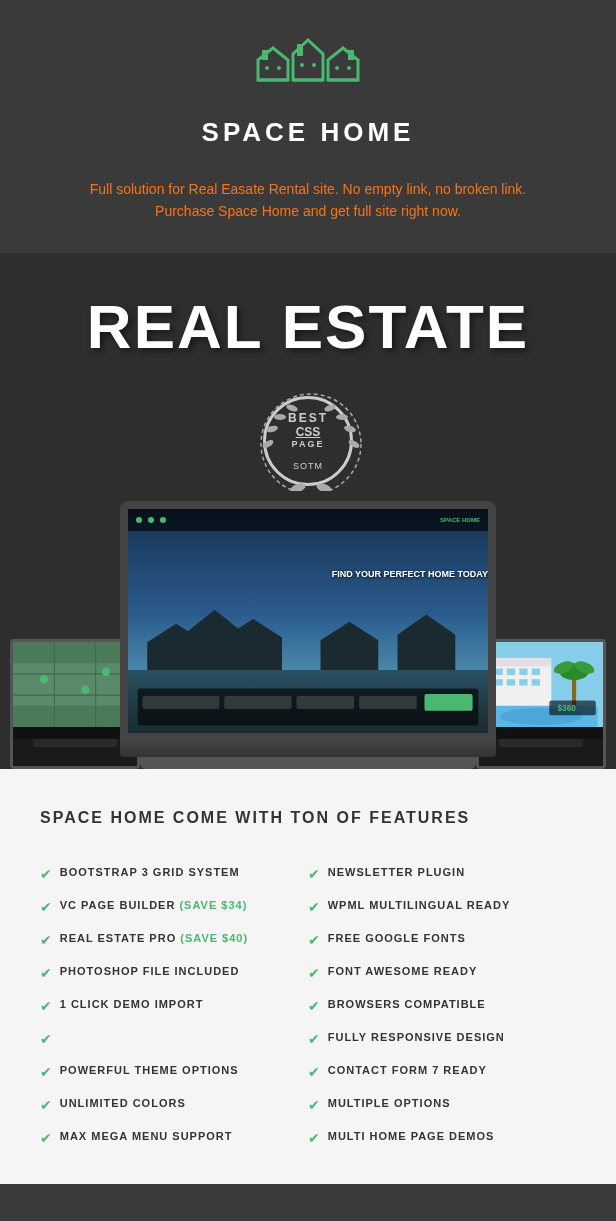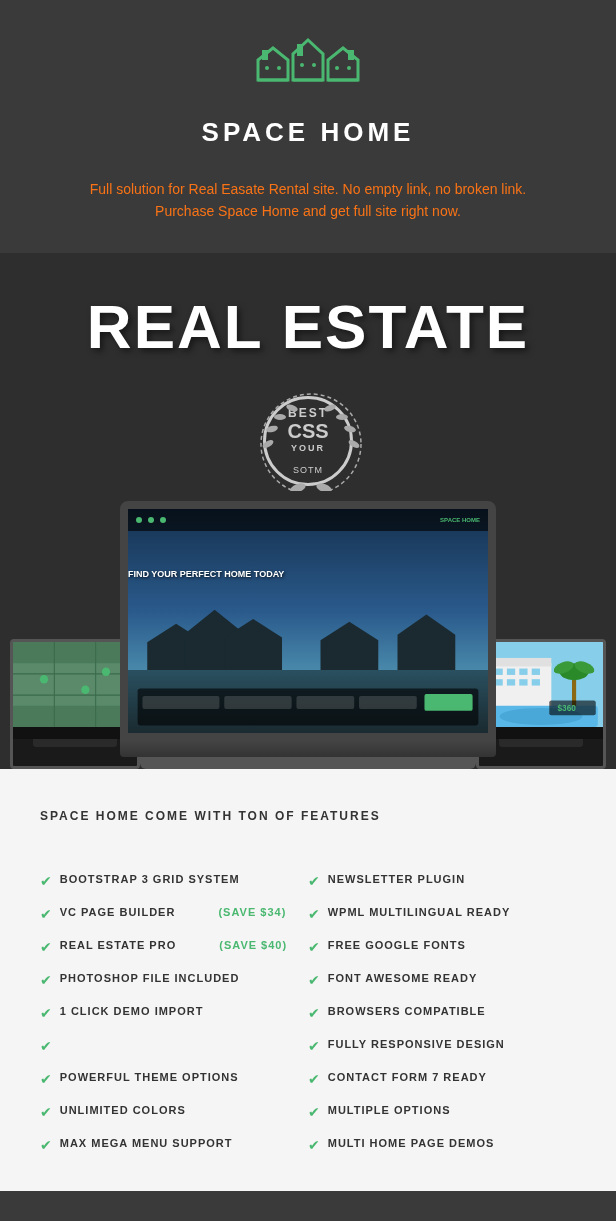--- a/index.html
+++ b/index.html
@@ -73,21 +73,21 @@
       color: #cccccc;
     }
     .award-badge-inner {
       display: flex;
       flex-direction: column;
       align-items: center;
       justify-content: center;
       height: 100%;
     }
     .award-best { font-size: 12px; font-weight: bold; letter-spacing: 2px; }
-    .award-css { font-size: 20px; font-weight: 900; }
+    .award-css { font-size: 12px; font-weight: 900; text-decoration: underline; }
     .award-award { font-size: 9px; font-weight: bold; letter-spacing: 2px; }
     .award-sotm { font-size: 9px; margin-top: 12px; letter-spacing: 1px; }
 
     
     .mockup-section {
       background-color: #2e2e2e;
       padding: 10px 0 0;
       position: relative;
       overflow: hidden;
     }
@@ -151,21 +151,21 @@
       align-items: center;
       padding: 0 8px;
       gap: 6px;
     }
     .nav-dot { width: 6px; height: 6px; background: #4ab870; border-radius: 50%; }
     .nav-logo-text { color: #4ab870; font-size: 6px; font-weight: bold; margin-left: auto; }
     .laptop-hero-text {
       position: absolute;
       top: 60px;
       left: 0; right: 0;
-      text-align: left;
+      text-align: right;
       color: #ffffff;
       font-size: 9px;
       font-weight: bold;
       text-shadow: 1px 1px 3px rgba(0,0,0,0.8);
     }
     .laptop-base {
       background: linear-gradient(180deg, #444 0%, #333 100%);
       height: 16px;
       border-radius: 0 0 4px 4px;
     }
@@ -196,25 +196,25 @@
       overflow: hidden;
     }
 
     
     .features-section {
       background-color: #f5f5f5;
       padding: 40px 40px 30px;
       color: #333;
     }
     .features-title {
-      font-size: 12px;
+      font-size: 16px;
       font-weight: 900;
       letter-spacing: 2px;
       color: #333;
-      margin-bottom: 41px;
+      margin-bottom: 30px;
       text-transform: uppercase;
     }
     .features-grid {
       display: grid;
       grid-template-columns: 1fr 1fr;
       gap: 0;
     }
     .feature-item {
       display: flex;
       align-items: flex-start;
@@ -231,21 +231,20 @@
       font-size: 11px;
       font-weight: 700;
       letter-spacing: 1px;
       text-transform: uppercase;
       color: #333;
       line-height: 1.4;
       text-align: right;
     }
     .feature-label .highlight-green {
       color: #4ab870;
-      margin-left: 39px;
     }
     .feature-label .highlight-orange {
       color: #e8a040;
     }
 
     
     .hero-bg-container {
       background-color: #2e2e2e;
       position: relative;
       overflow: hidden;
@@ -326,21 +325,21 @@
         <ellipse cx="92" cy="38" rx="6" ry="3" fill="#aaa" transform="rotate(15,92,38)"></ellipse>
         <ellipse cx="84" cy="26" rx="6" ry="3" fill="#aaa" transform="rotate(0,84,26)"></ellipse>
         <ellipse cx="72" cy="17" rx="6" ry="3" fill="#aaa" transform="rotate(-20,72,17)"></ellipse>
 
         <ellipse cx="40" cy="97" rx="8" ry="4" fill="#aaa" transform="rotate(-20,40,97)"></ellipse>
         <ellipse cx="66" cy="97" rx="8" ry="4" fill="#aaa" transform="rotate(20,66,97)"></ellipse>
       </svg>
       <div class="award-badge-inner">
         <span class="award-best">BEST</span>
         <span class="award-css">CSS</span>
-        <span class="award-award">YOUR</span>
+        <span class="award-award">PAGE</span>
         <span class="award-sotm">SOTM</span>
       </div>
     </div>
   </div>
 
   <div class="mockup-section">
     <div class="mockup-container">
 
       <div class="monitor-left">
         <div class="monitor-left-screen">

